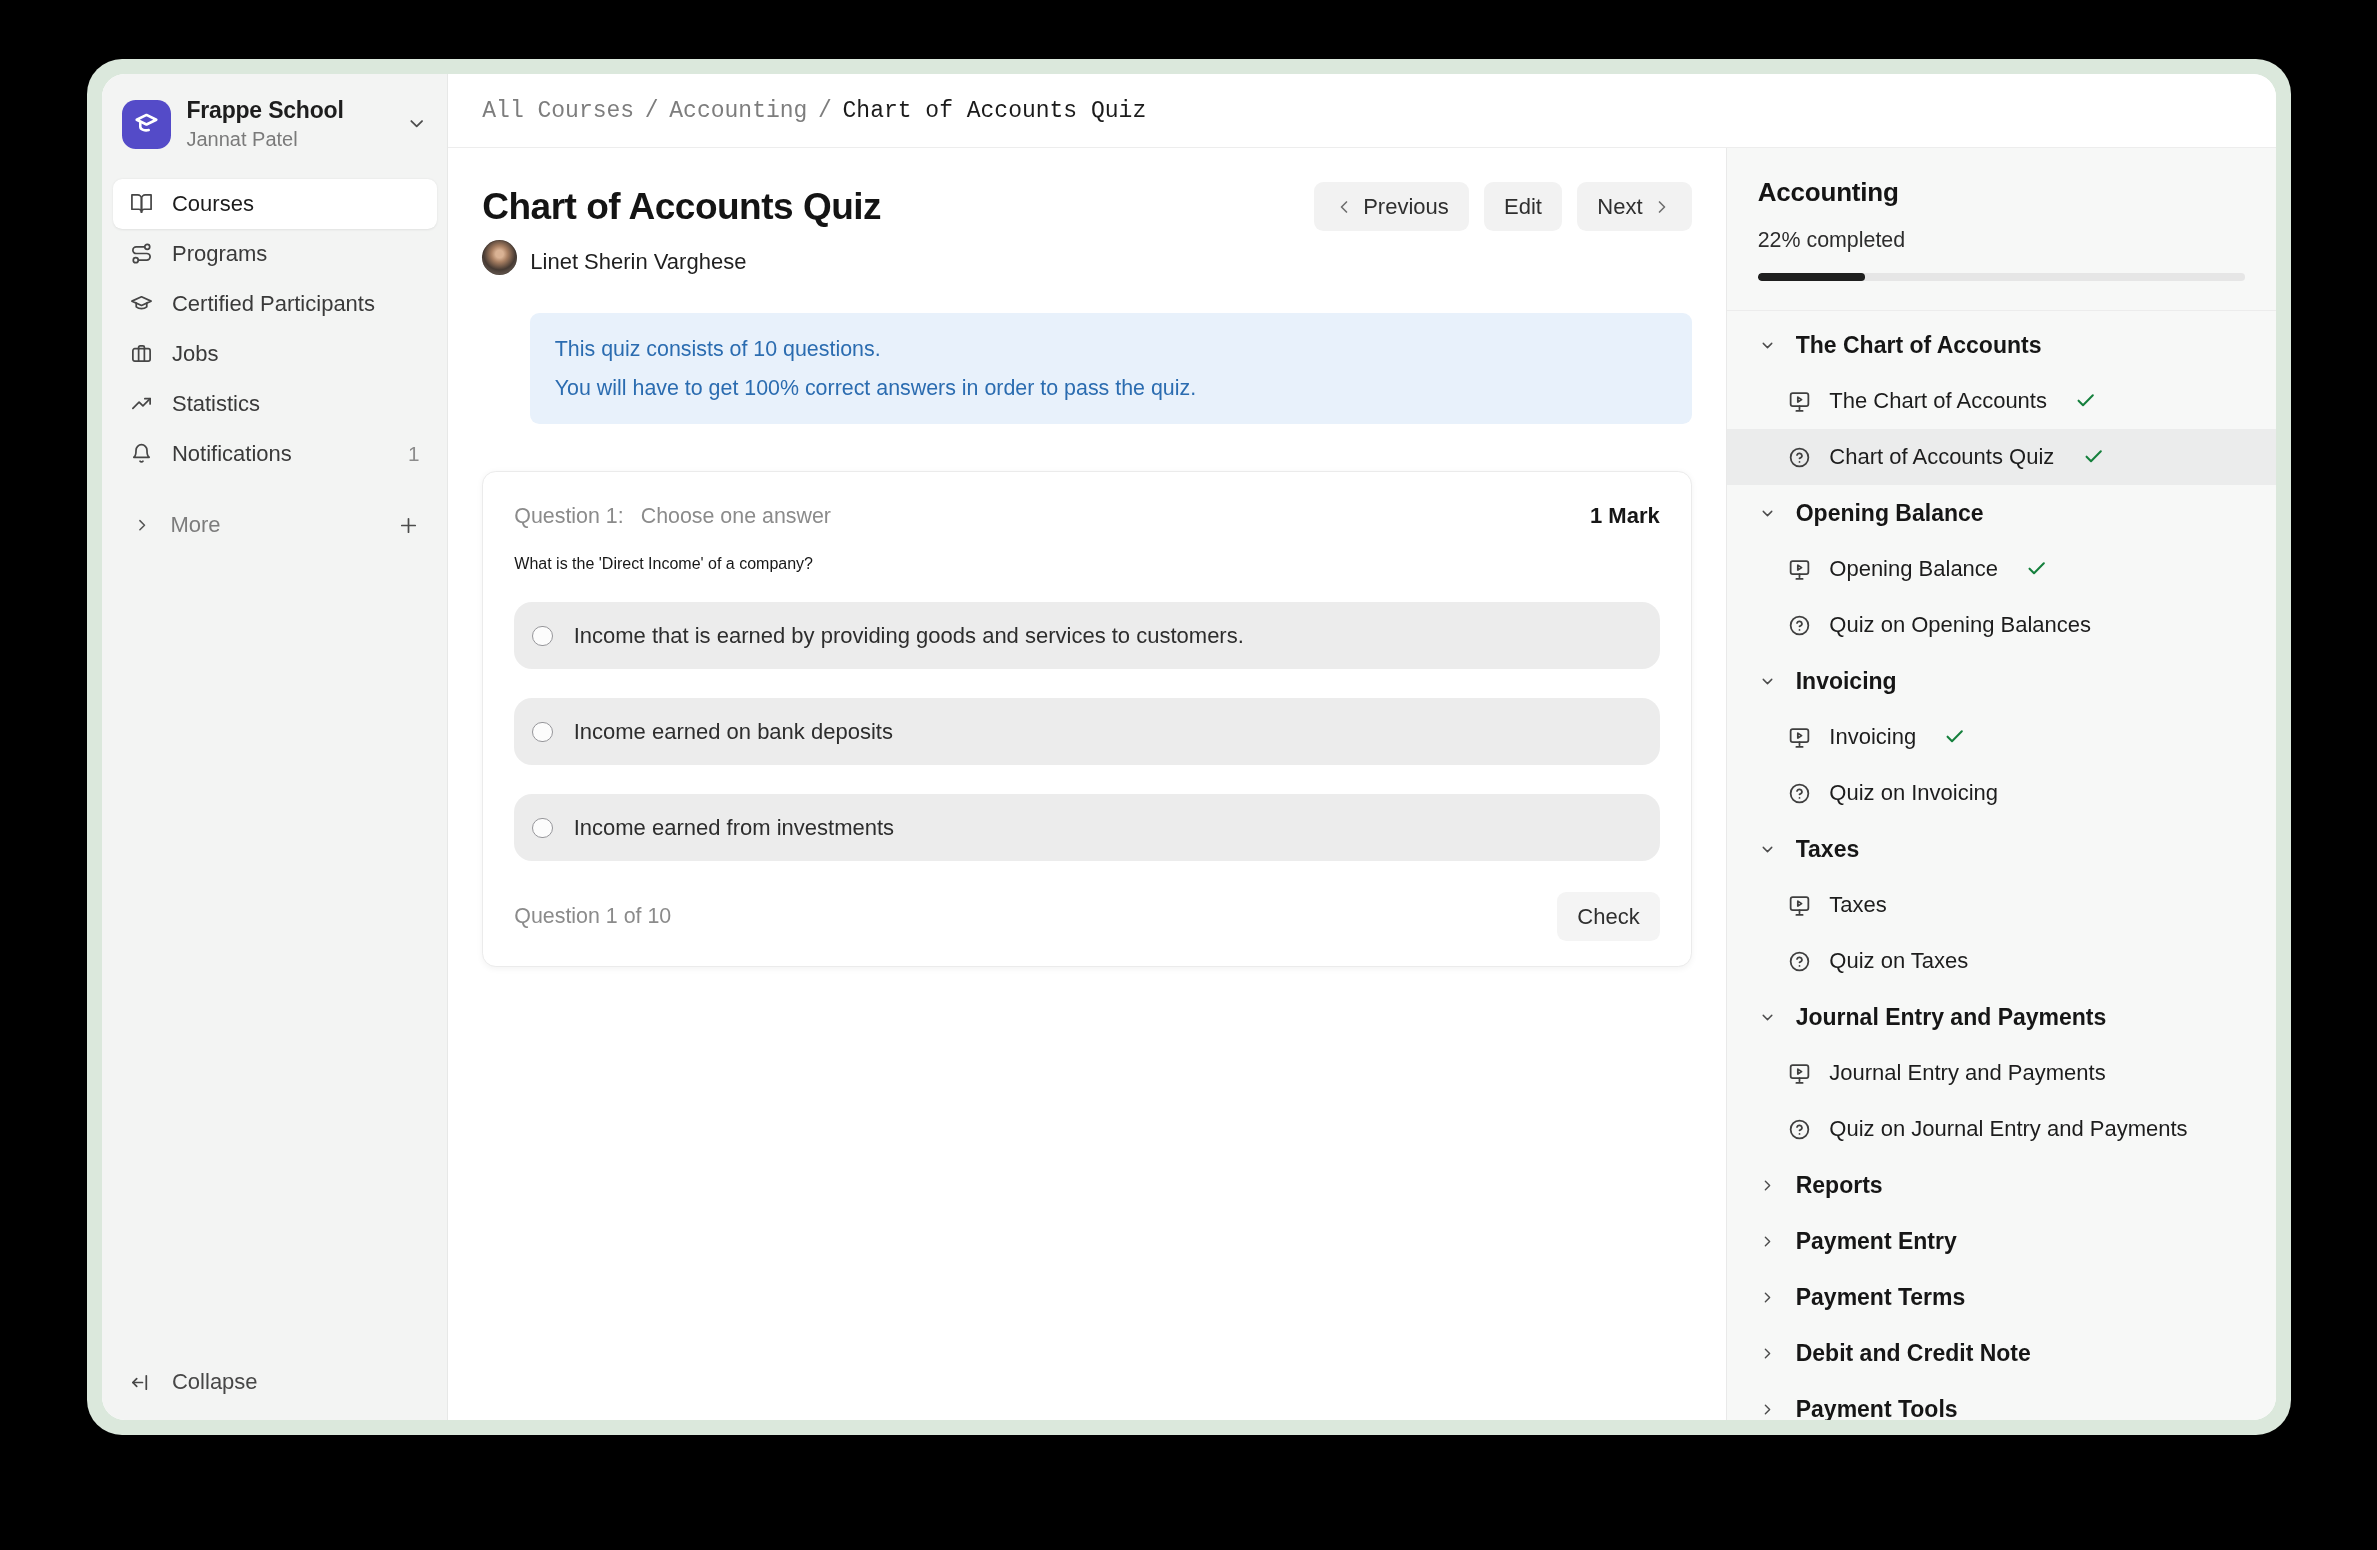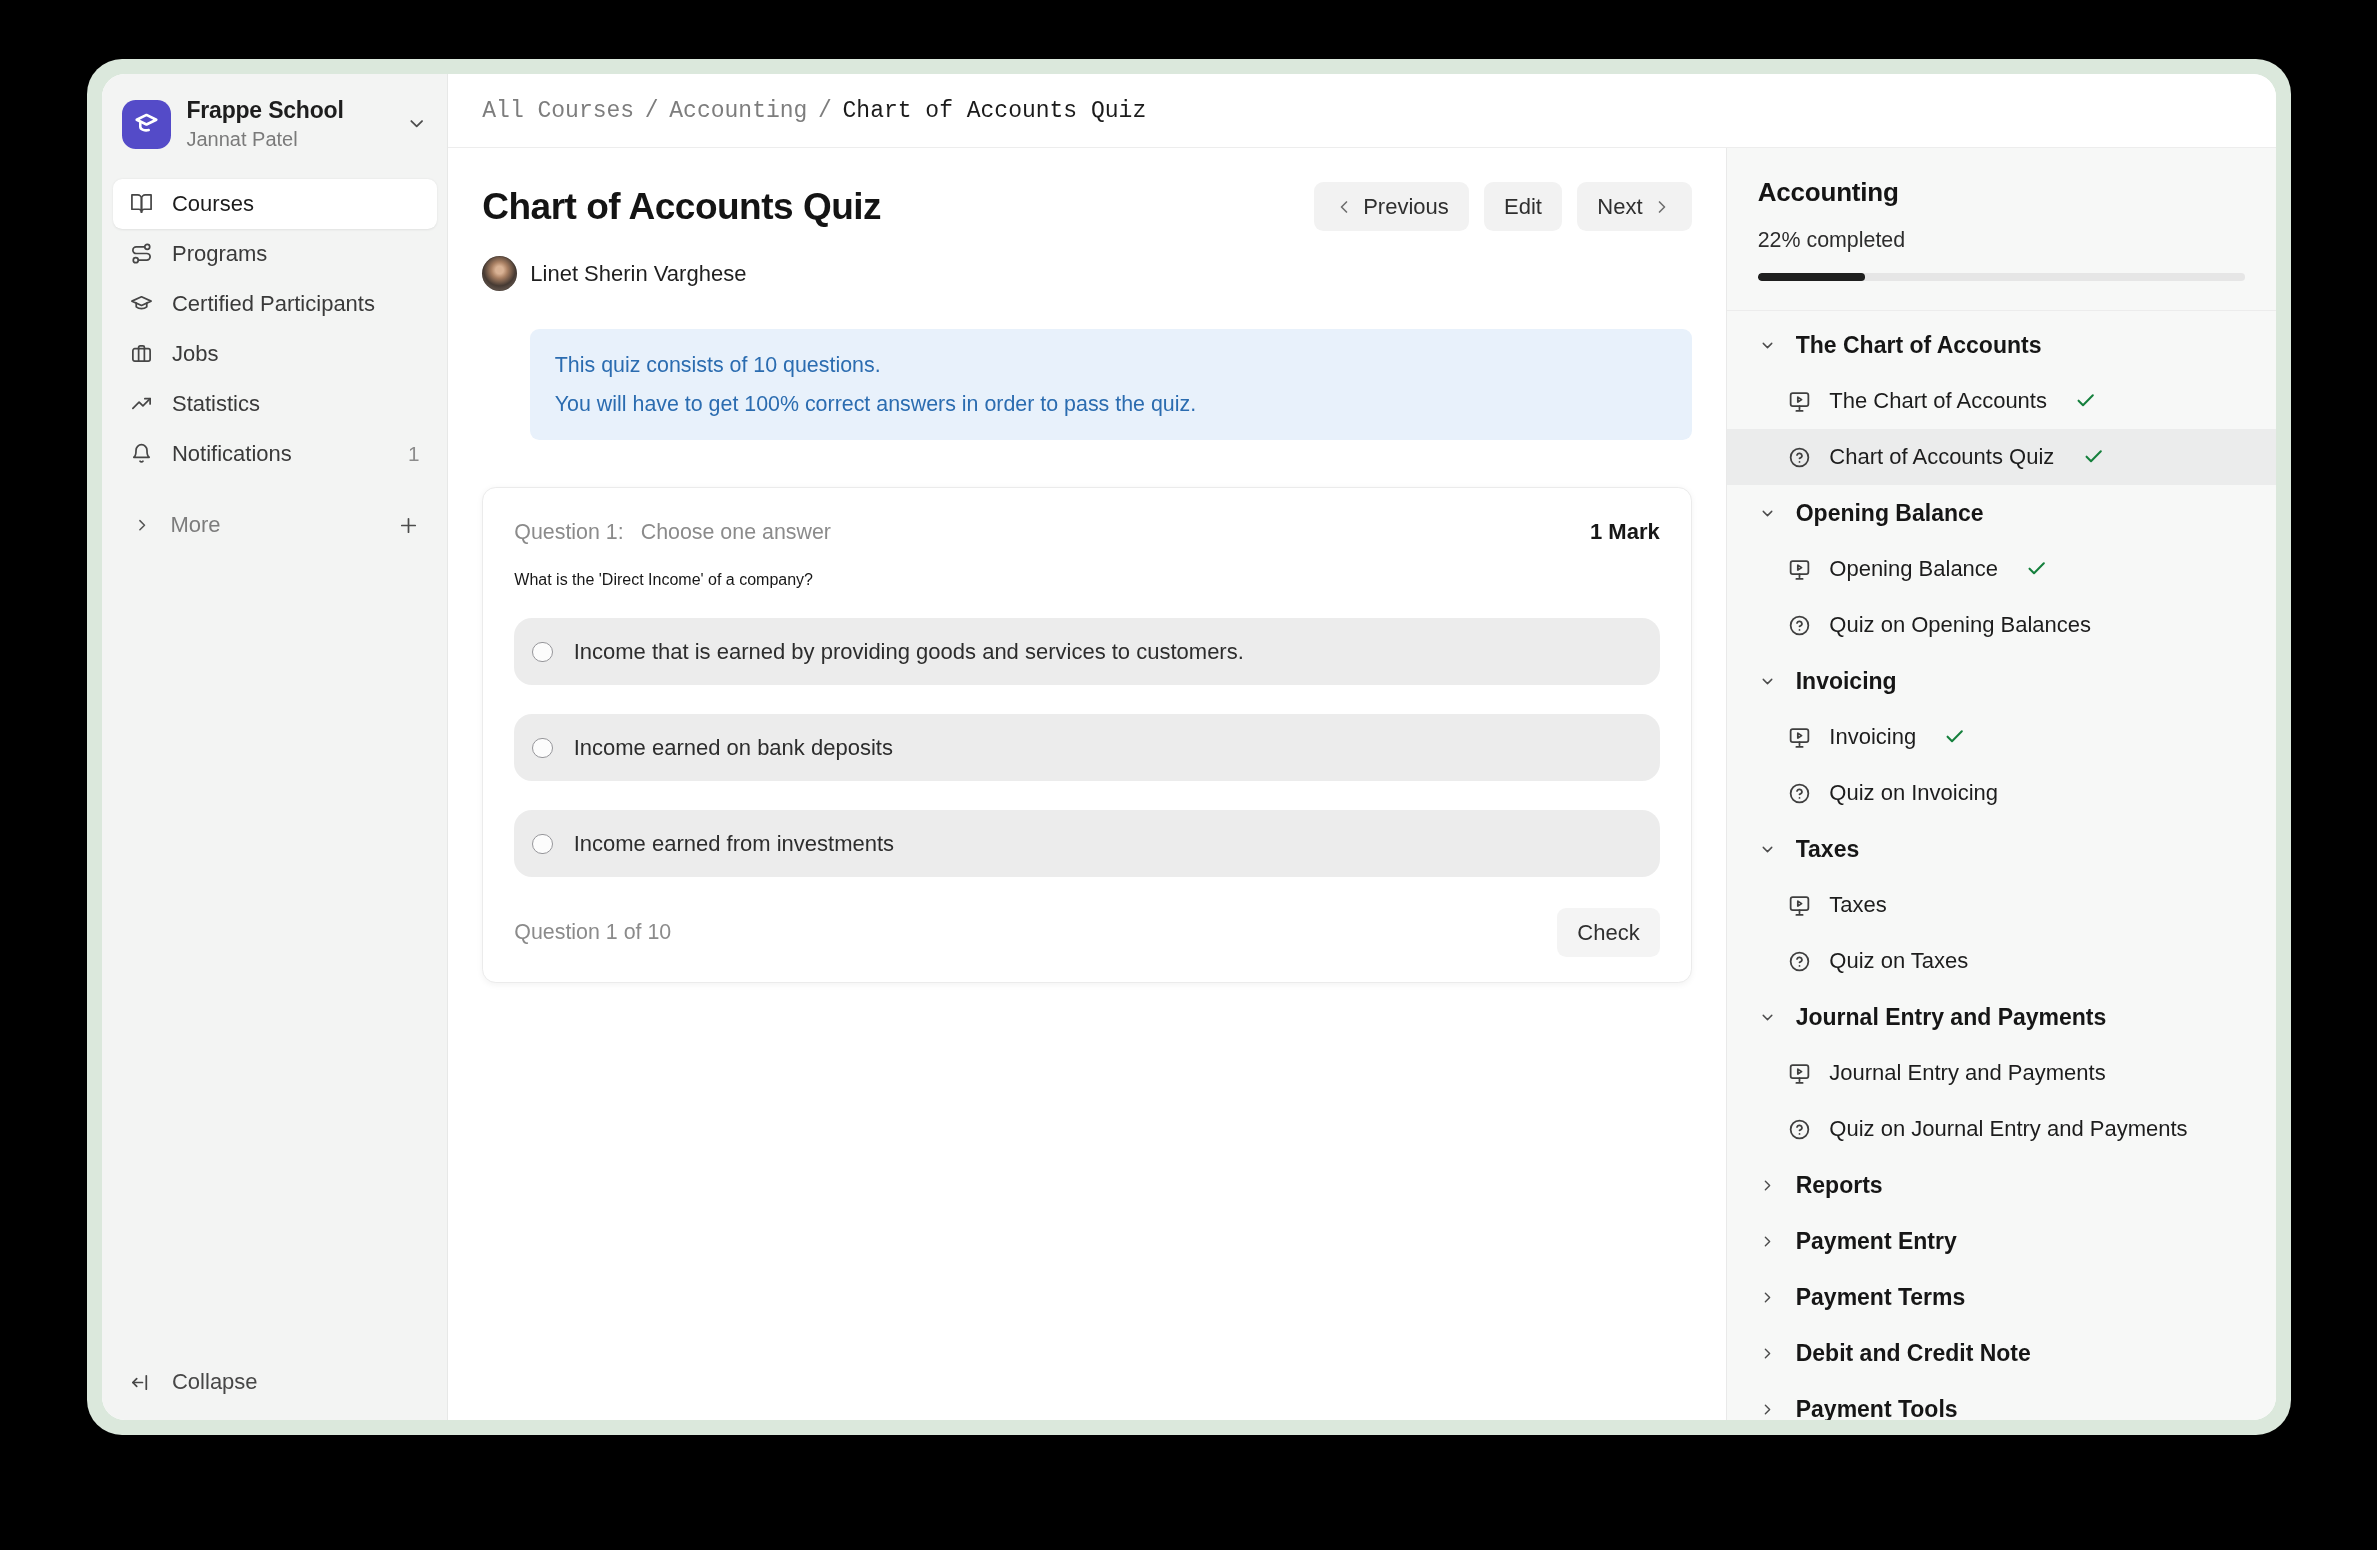--- a/index.html
+++ b/index.html
@@ -73,21 +73,21 @@
   .main { flex:1; background:#fff; padding:34px 34px; min-width:0; }
   .title-row { display:flex; align-items:center; justify-content:space-between; }
   .page-title { font-size:37px; font-weight:700; color:#141414; letter-spacing:-0.5px; }
   .actions { display:flex; gap:15.3px; }
   .btn {
     height:49px; background:#f2f2f2; border:none; border-radius:9.2px;
     padding:0 20px; font-size:22px; color:#2f2f2f; display:inline-flex;
     align-items:center; gap:9.2px; font-family:inherit; cursor:default;
   }
   .btn .bchev { width:20px; height:20px; color:#6f6f6f; }
-  .author-row { margin-top:25px; display:flex; align-items:center; gap:13px; }
+  .author-row { margin-top:9px; display:flex; align-items:flex-end; gap:13px; }
   .avatar {
     width:35px; height:35px; border-radius:50%; flex:none;
     background:
       radial-gradient(circle at 50% 40%, #d9b294 14%, #a87f62 30%, #463a33 58%, #6b5e55 82%, #38312c 100%);
     box-shadow: inset 0 0 0 0.8px rgba(0,0,0,.15);
   }
   .author-name { font-size:22px; color:#1f1f1f; }
 
   .notice {
     margin-top:38px; background:#e8f1fb; border-radius:9.2px;

